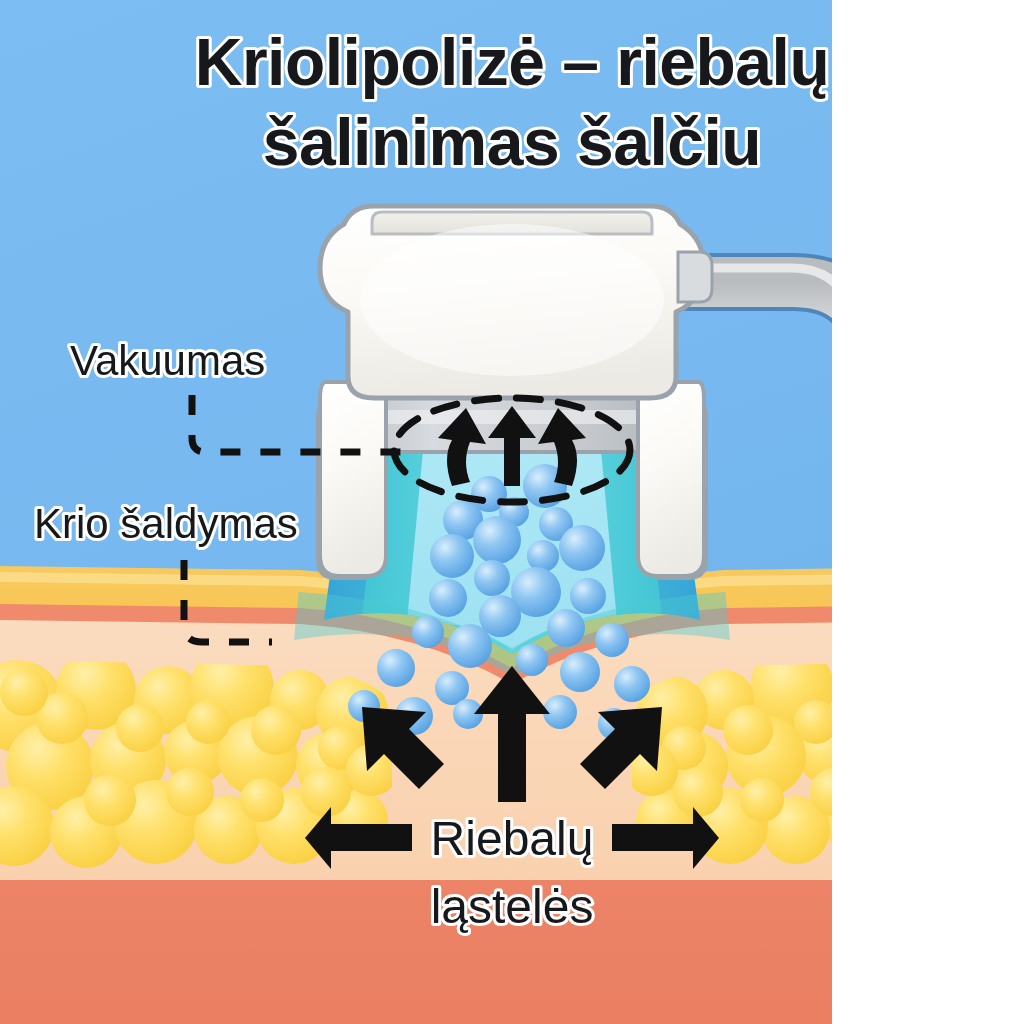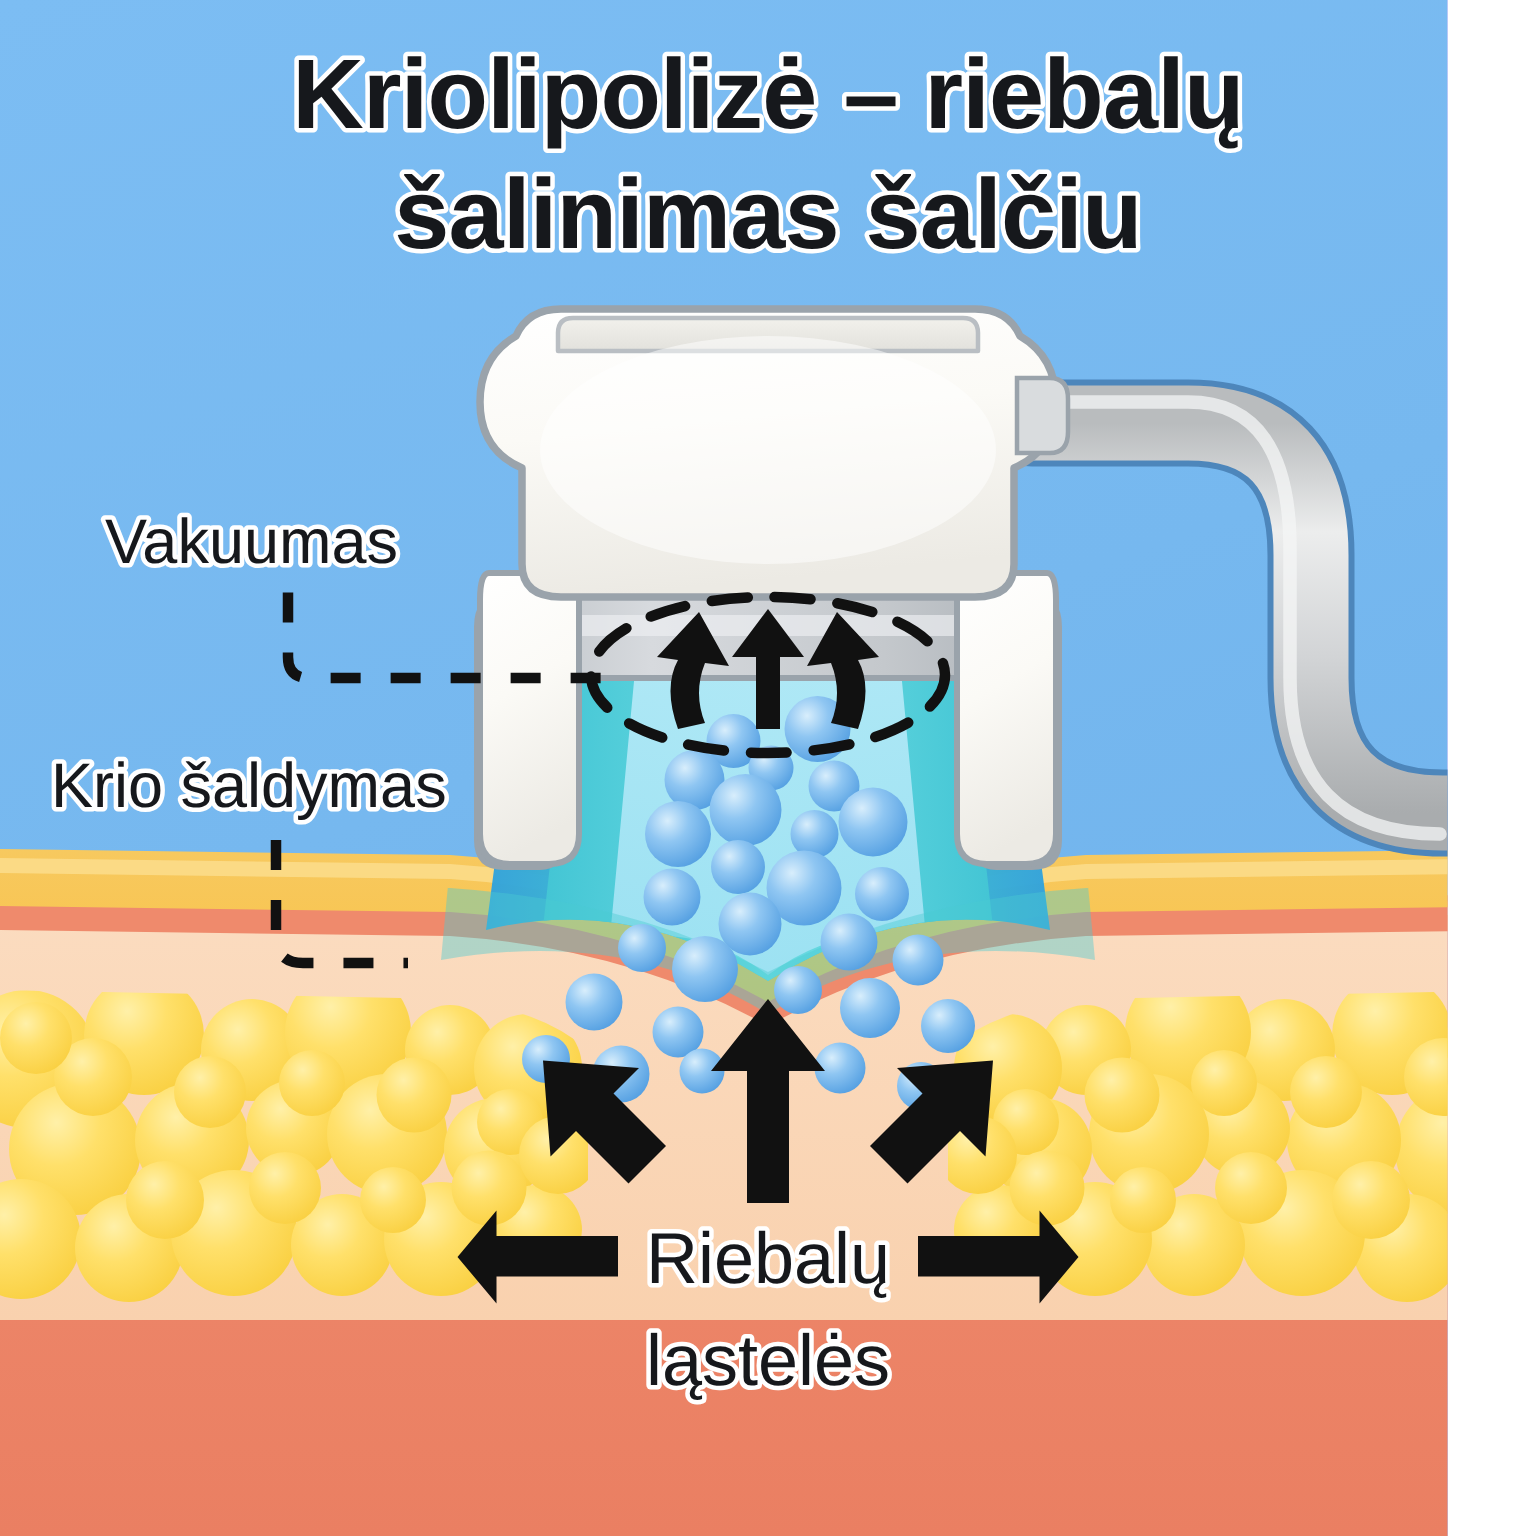--- a/index.html
+++ b/index.html
@@ -3,24 +3,24 @@
 <meta charset="utf-8">
 <title>Kriolipolizė</title>
 <style>
   html,body{margin:0;padding:0;background:#ffffff;}
   body{
     font-family:"Liberation Sans","DejaVu Sans",sans-serif;
     -webkit-font-smoothing:antialiased;
   }
   #stage{
     position:relative;
-    width:965px;
+    width:832px;
     height:1024px;
     overflow:hidden;
-    background:#f0abfc;
+    background:#84cc16;
   }
   #scene{
     position:absolute;
     inset:0;
     width:1024px;
     height:1024px;
     display:block;
   }
   .halo-text{
     font-family:"Liberation Sans","DejaVu Sans",sans-serif;

